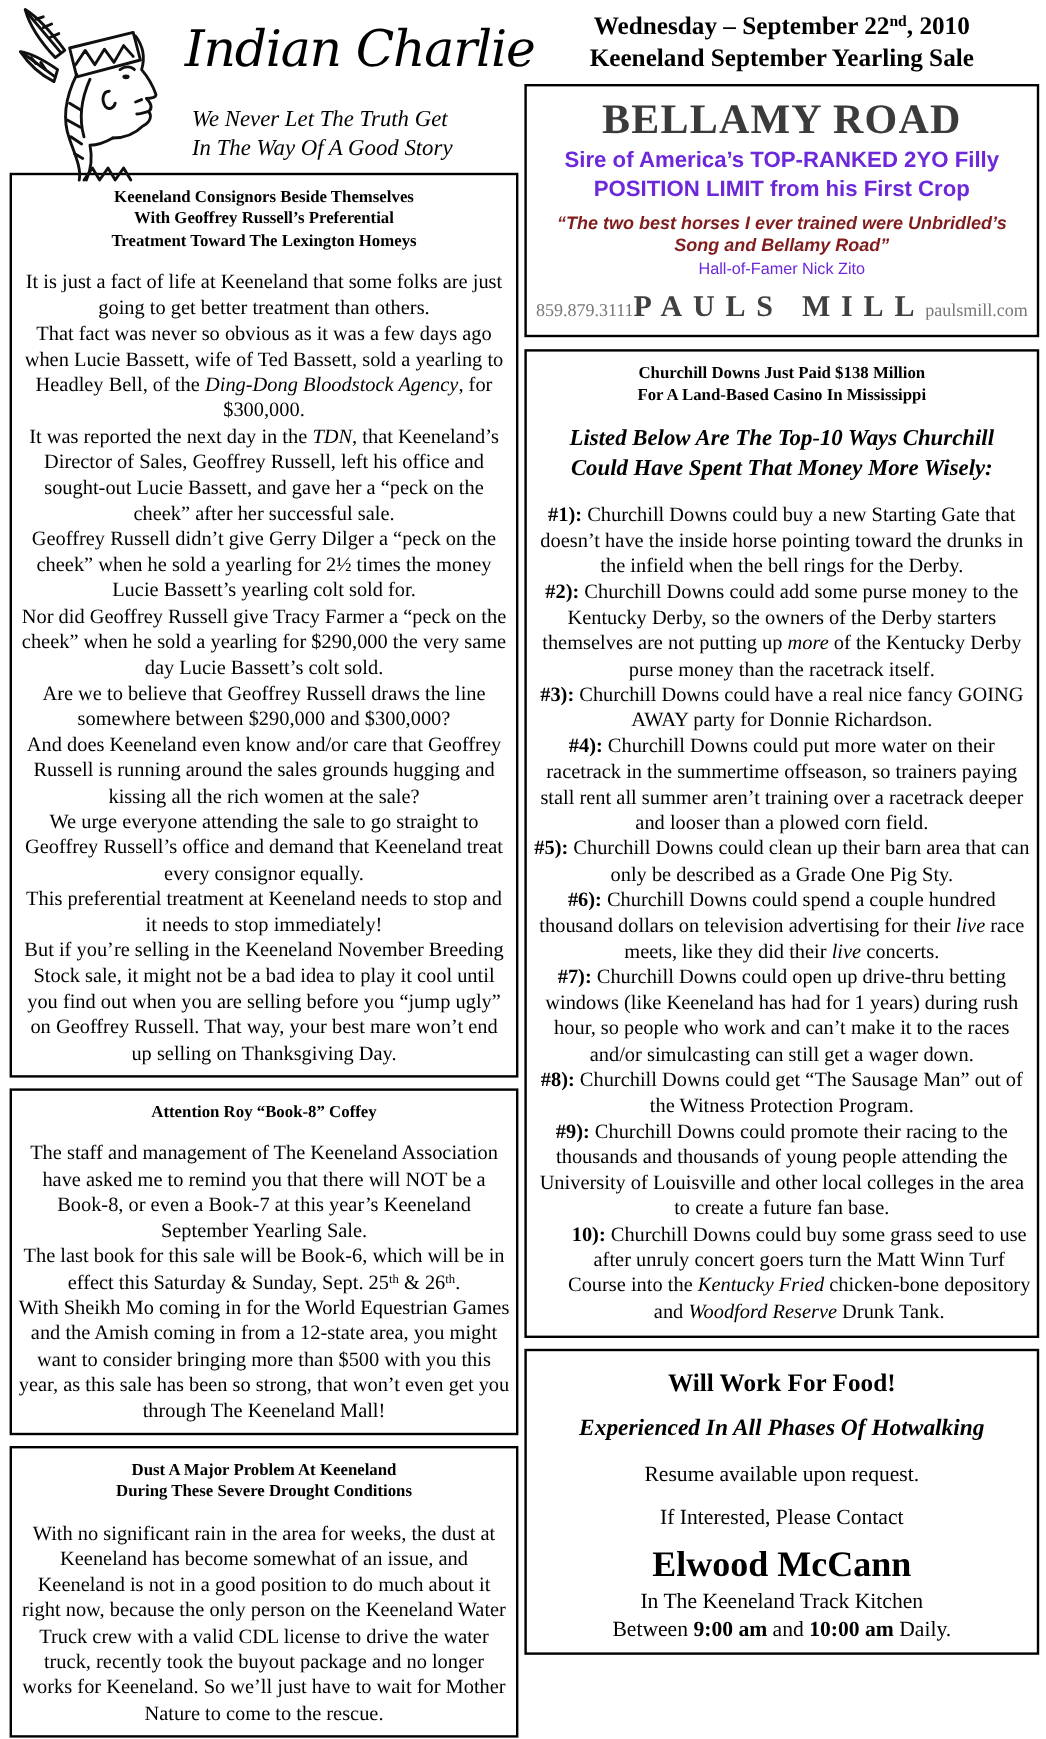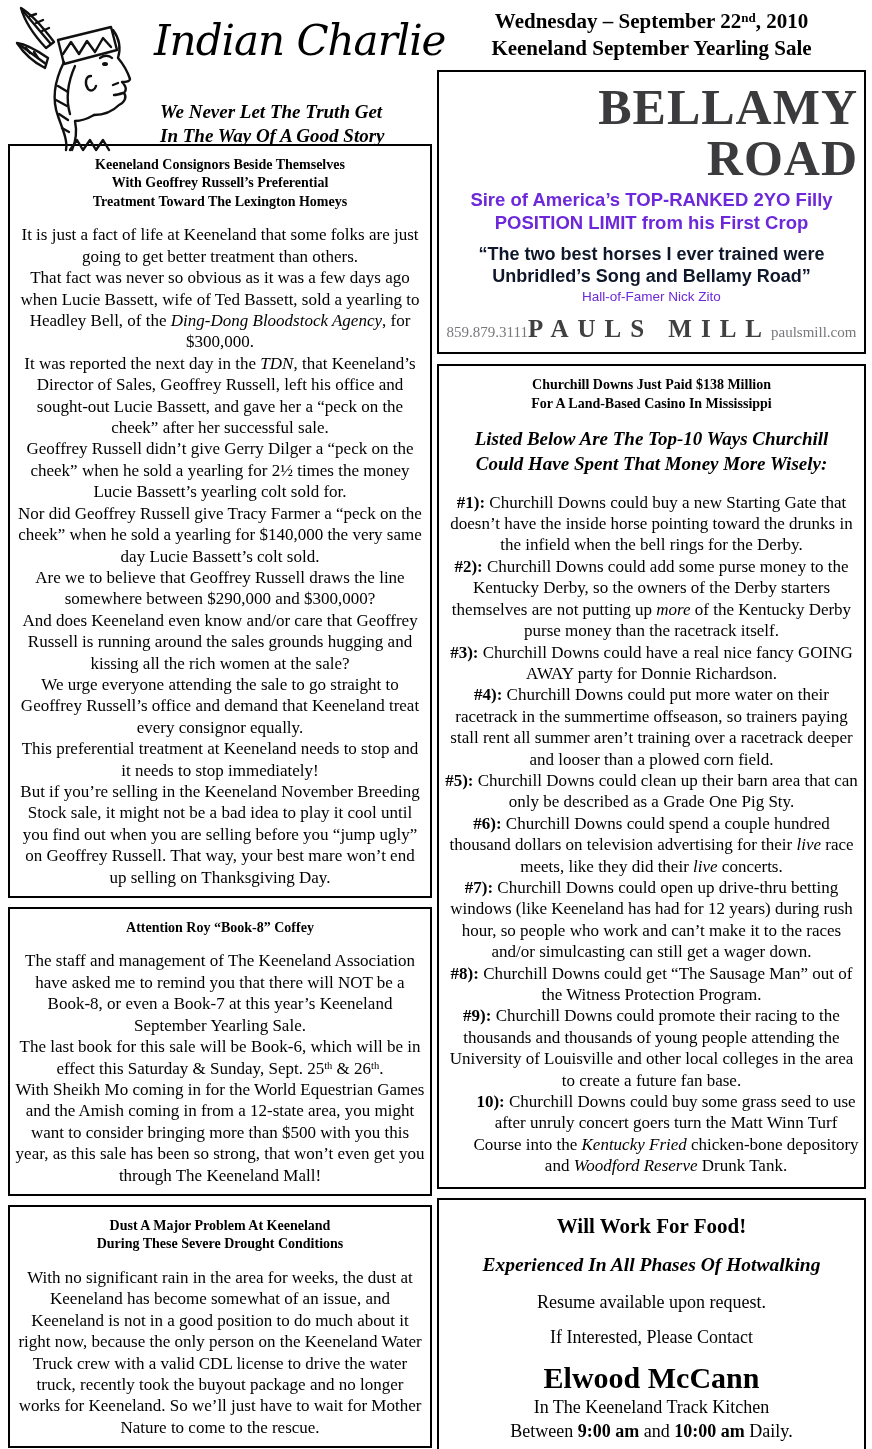--- a/index.html
+++ b/index.html
@@ -12,41 +12,41 @@
   .col-right{left:437px;width:429px;}
 
   
   .logo-block{position:relative;height:144px;}
   .head-art{position:absolute;left:6px;top:2px;}
   .logo-title{
     position:absolute;left:146px;top:16px;white-space:nowrap;
     font-family:"DejaVu Serif",serif;font-style:italic;font-size:42px;letter-spacing:-1px;
   }
   .logo-tagline{
-    position:absolute;left:152px;top:100px;
-    font-weight:700;font-style:italic;font-size:19px;line-height:1.25;
+    position:absolute;left:152px;top:88px;
+    font-weight:400;font-style:italic;font-size:19px;line-height:1.25;
   }
 
   
   .box{border:2px solid #000;background:#fff;text-align:center;padding:8px 5px;margin-bottom:9px;}
   .headline{font-size:14px;font-weight:700;line-height:1.32;margin:2px 0 13px;}
   .body-text p{margin:0;font-size:17px;line-height:1.26;}
   .seg-i{font-style:italic;}
   .seg-b{font-weight:700;}
   .seg-sup{font-size:0.62em;position:relative;top:-0.45em;}
 
   
   .date-block{margin:8px 0 8px;text-align:center;}
   .date-line{font-size:21px;font-weight:700;line-height:1.28;}
 
   
   .ad-bellamy{border:2px solid #000;text-align:center;padding:10px 6px 9px;margin-bottom:10px;}
-  .bellamy-title{font-weight:700;font-size:50px;line-height:1.02;color:#3b3a3d;letter-spacing:1px;text-align:right;}
+  .bellamy-title{font-weight:700;font-size:35px;line-height:1.02;color:#3b3a3d;letter-spacing:1px;}
   .bellamy-sub{font-family:"Liberation Sans",sans-serif;font-weight:700;font-size:18.5px;line-height:1.25;color:#6d28d9;margin-top:4px;}
-  .bellamy-quote{font-family:"Liberation Sans",sans-serif;font-weight:700;font-size:18px;color:#0f172a;margin-top:10px;line-height:1.2;}
+  .bellamy-quote{font-family:"Liberation Sans",sans-serif;font-weight:700;font-style:italic;font-size:15px;color:#7f1d1d;margin-top:10px;line-height:1.2;}
   .bellamy-attr{font-family:"Liberation Sans",sans-serif;font-size:13.5px;color:#6d28d9;margin-top:2px;}
   .bellamy-bottom{margin-top:11px;display:flex;justify-content:center;align-items:baseline;}
   .bellamy-phone,.bellamy-site{font-size:15px;color:#77767a;}
   .bellamy-brand{font-weight:700;font-size:25px;color:#404040;letter-spacing:9px;}
 
   
   .sub-italic{font-weight:700;font-style:italic;font-size:19px;line-height:1.33;margin:0 0 15px;}
   .item{margin:0 0 12px;font-size:17px;line-height:1.26;}
   .item:last-child{margin-bottom:2px;margin-left:29px;}
   .item-label{font-weight:700;}
@@ -107,21 +107,21 @@
       <h2 class="headline">
         <div>Keeneland Consignors Beside Themselves</div>
         <div>With Geoffrey Russell’s Preferential</div>
         <div>Treatment Toward The Lexington Homeys</div>
       </h2>
       <div class="body-text">
         <p><span>It is just a fact of life at Keeneland that some folks are just going to get better treatment than others.</span></p>
         <p><span>That fact was never so obvious as it was a few days ago when Lucie Bassett, wife of Ted Bassett, sold a yearling to Headley Bell, of the </span><span class="seg-i">Ding-Dong Bloodstock Agency</span><span>, for $300,000.</span></p>
         <p><span>It was reported the next day in the </span><span class="seg-i">TDN</span><span>, that Keeneland’s Director of Sales, Geoffrey Russell, left his office and sought-out Lucie Bassett, and gave her a “peck on the cheek” after her successful sale.</span></p>
         <p><span>Geoffrey Russell didn’t give Gerry Dilger a “peck on the cheek” when he sold a yearling for 2½ times the money Lucie Bassett’s yearling colt sold for.</span></p>
-        <p><span>Nor did Geoffrey Russell give Tracy Farmer a “peck on the cheek” when he sold a yearling for $140,000 the very same day Lucie Bassett’s colt sold.</span></p>
+        <p><span>Nor did Geoffrey Russell give Tracy Farmer a “peck on the cheek” when he sold a yearling for $290,000 the very same day Lucie Bassett’s colt sold.</span></p>
         <p><span>Are we to believe that Geoffrey Russell draws the line somewhere between $290,000 and $300,000?</span></p>
         <p><span>And does Keeneland even know and/or care that Geoffrey Russell is running around the sales grounds hugging and kissing all the rich women at the sale?</span></p>
         <p><span>We urge everyone attending the sale to go straight to Geoffrey Russell’s office and demand that Keeneland treat every consignor equally.</span></p>
         <p><span>This preferential treatment at Keeneland needs to stop and it needs to stop immediately!</span></p>
         <p><span>But if you’re selling in the Keeneland November Breeding Stock sale, it might not be a bad idea to play it cool until you find out when you are selling before you “jump ugly” on Geoffrey Russell. That way, your best mare won’t end up selling on Thanksgiving Day.</span></p>
       </div>
     </section>
 
     <section class="box">
       <h2 class="headline">Attention Roy “Book-8” Coffey</h2>
@@ -174,21 +174,21 @@
         <div>Listed Below Are The Top-10 Ways Churchill</div>
         <div>Could Have Spent That Money More Wisely:</div>
       </div>
       <div class="body-text">
         <p class="item"><span class="item-label">#1):</span> <span><span>Churchill Downs could buy a new Starting Gate that doesn’t have the inside horse pointing toward the drunks in the infield when the bell rings for the Derby.</span></span></p>
         <p class="item"><span class="item-label">#2):</span> <span><span>Churchill Downs could add some purse money to the Kentucky Derby, so the owners of the Derby starters themselves are not putting up </span><span class="seg-i">more</span><span> of the Kentucky Derby purse money than the racetrack itself.</span></span></p>
         <p class="item"><span class="item-label">#3):</span> <span><span>Churchill Downs could have a real nice fancy GOING AWAY party for Donnie Richardson.</span></span></p>
         <p class="item"><span class="item-label">#4):</span> <span><span>Churchill Downs could put more water on their racetrack in the summertime offseason, so trainers paying stall rent all summer aren’t training over a racetrack deeper and looser than a plowed corn field.</span></span></p>
         <p class="item"><span class="item-label">#5):</span> <span><span>Churchill Downs could clean up their barn area that can only be described as a Grade One Pig Sty.</span></span></p>
         <p class="item"><span class="item-label">#6):</span> <span><span>Churchill Downs could spend a couple hundred thousand dollars on television advertising for their </span><span class="seg-i">live</span><span> race meets, like they did their </span><span class="seg-i">live</span><span> concerts.</span></span></p>
-        <p class="item"><span class="item-label">#7):</span> <span><span>Churchill Downs could open up drive-thru betting windows (like Keeneland has had for 12 years) during rush hour, so people who work and can’t make it to the races and/or simulcasting can still get a wager down.</span></span></p>
+        <p class="item"><span class="item-label">#7):</span> <span><span>Churchill Downs could open up drive-thru betting windows (like Keeneland has had for 1 years) during rush hour, so people who work and can’t make it to the races and/or simulcasting can still get a wager down.</span></span></p>
         <p class="item"><span class="item-label">#8):</span> <span><span>Churchill Downs could get “The Sausage Man” out of the Witness Protection Program.</span></span></p>
         <p class="item"><span class="item-label">#9):</span> <span><span>Churchill Downs could promote their racing to the thousands and thousands of young people attending the University of Louisville and other local colleges in the area to create a future fan base.</span></span></p>
         <p class="item"><span class="item-label">10):</span> <span><span>Churchill Downs could buy some grass seed to use after unruly concert goers turn the Matt Winn Turf Course into the </span><span class="seg-i">Kentucky Fried</span><span> chicken-bone depository and </span><span class="seg-i">Woodford Reserve</span><span> Drunk Tank.</span></span></p>
       </div>
     </section>
 
     <section class="box">
       <div class="ww-title">Will Work For Food!</div>
       <div class="ww-exp">Experienced In All Phases Of Hotwalking</div>
       <div class="ww-line">Resume available upon request.</div>

